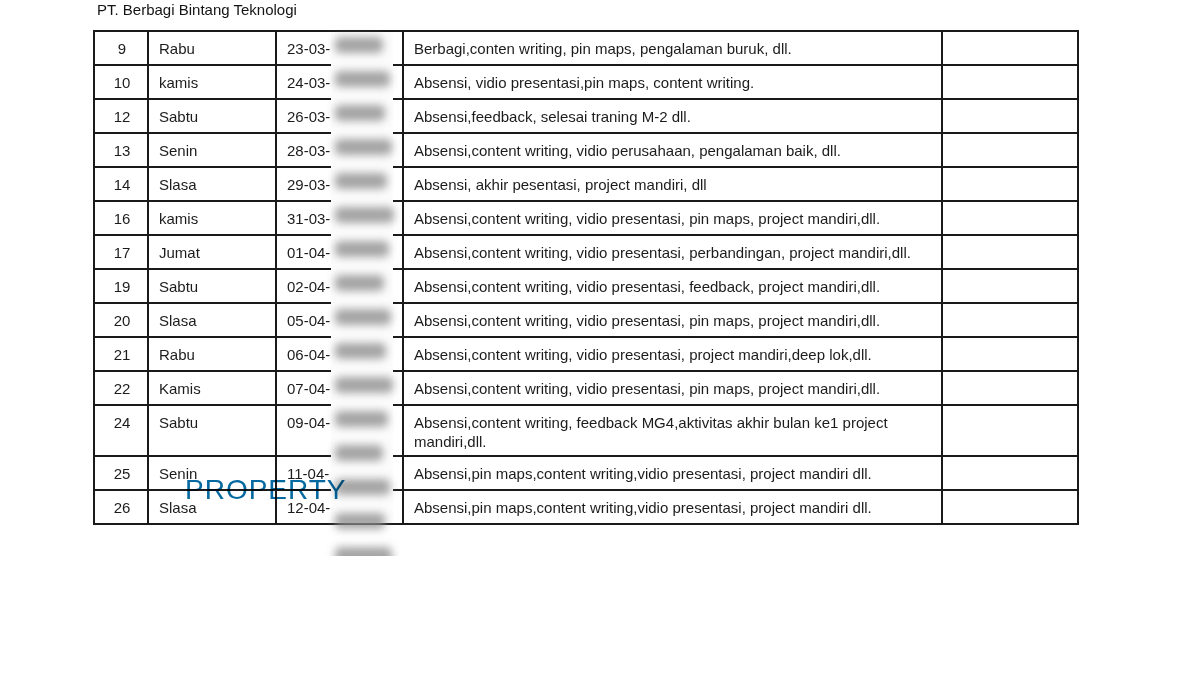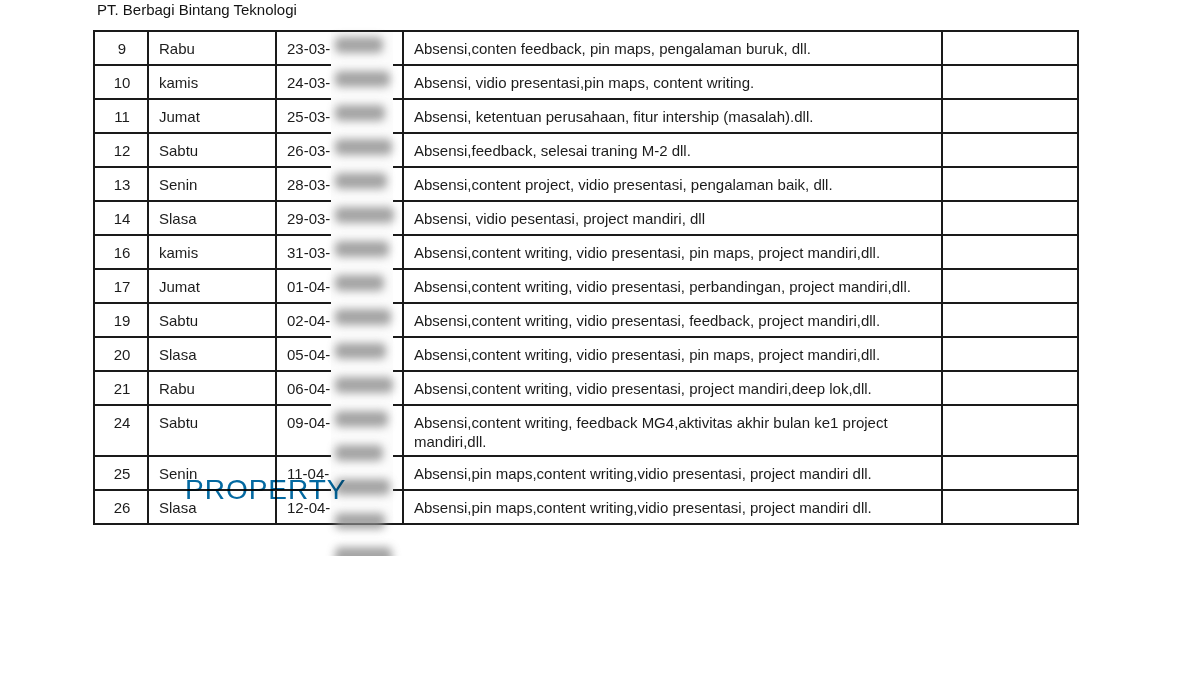--- a/index.html
+++ b/index.html
@@ -91,61 +91,54 @@
         <col style="width:128px">
         <col style="width:127px">
         <col style="width:539px">
         <col style="width:136px">
       </colgroup>
       <tbody id="rows-body">
   <tr>
     <td class="c-no">9</td>
     <td class="c-day">Rabu</td>
     <td class="c-date">23-03-</td>
-    <td class="c-desc">Absensi,conten feedback, pin maps, pengalaman buruk, dll.</td>
+    <td class="c-desc">Berbagi,conten writing, pin maps, pengalaman buruk, dll.</td>
     <td class="c-empty"></td>
   </tr>
 
   <tr>
     <td class="c-no">10</td>
     <td class="c-day">kamis</td>
     <td class="c-date">24-03-</td>
     <td class="c-desc">Absensi, vidio presentasi,pin maps, content writing.</td>
     <td class="c-empty"></td>
   </tr>
 
-  <tr>
-    <td class="c-no">11</td>
-    <td class="c-day">Jumat</td>
-    <td class="c-date">25-03-</td>
-    <td class="c-desc">Absensi, ketentuan perusahaan, fitur intership (masalah).dll.</td>
-    <td class="c-empty"></td>
-  </tr>
 
   <tr>
     <td class="c-no">12</td>
     <td class="c-day">Sabtu</td>
     <td class="c-date">26-03-</td>
     <td class="c-desc">Absensi,feedback, selesai traning M-2 dll.</td>
     <td class="c-empty"></td>
   </tr>
 
   <tr>
     <td class="c-no">13</td>
     <td class="c-day">Senin</td>
     <td class="c-date">28-03-</td>
-    <td class="c-desc">Absensi,content project, vidio presentasi, pengalaman baik, dll.</td>
+    <td class="c-desc">Absensi,content writing, vidio perusahaan, pengalaman baik, dll.</td>
     <td class="c-empty"></td>
   </tr>
 
   <tr>
     <td class="c-no">14</td>
     <td class="c-day">Slasa</td>
     <td class="c-date">29-03-</td>
-    <td class="c-desc">Absensi, vidio pesentasi, project mandiri, dll</td>
+    <td class="c-desc">Absensi, akhir pesentasi, project mandiri, dll</td>
     <td class="c-empty"></td>
   </tr>
 
 
   <tr>
     <td class="c-no">16</td>
     <td class="c-day">kamis</td>
     <td class="c-date">31-03-</td>
     <td class="c-desc">Absensi,content writing, vidio presentasi, pin maps, project mandiri,dll.</td>
     <td class="c-empty"></td>
@@ -177,20 +170,27 @@
   </tr>
 
   <tr>
     <td class="c-no">21</td>
     <td class="c-day">Rabu</td>
     <td class="c-date">06-04-</td>
     <td class="c-desc">Absensi,content writing, vidio presentasi, project mandiri,deep lok,dll.</td>
     <td class="c-empty"></td>
   </tr>
 
+  <tr>
+    <td class="c-no">22</td>
+    <td class="c-day">Kamis</td>
+    <td class="c-date">07-04-</td>
+    <td class="c-desc">Absensi,content writing, vidio presentasi, pin maps, project mandiri,dll.</td>
+    <td class="c-empty"></td>
+  </tr>
 
 
   <tr>
     <td class="c-no">24</td>
     <td class="c-day">Sabtu</td>
     <td class="c-date">09-04-</td>
     <td class="c-desc">Absensi,content writing, feedback MG4,aktivitas akhir bulan ke1 project mandiri,dll.</td>
     <td class="c-empty"></td>
   </tr>
 

